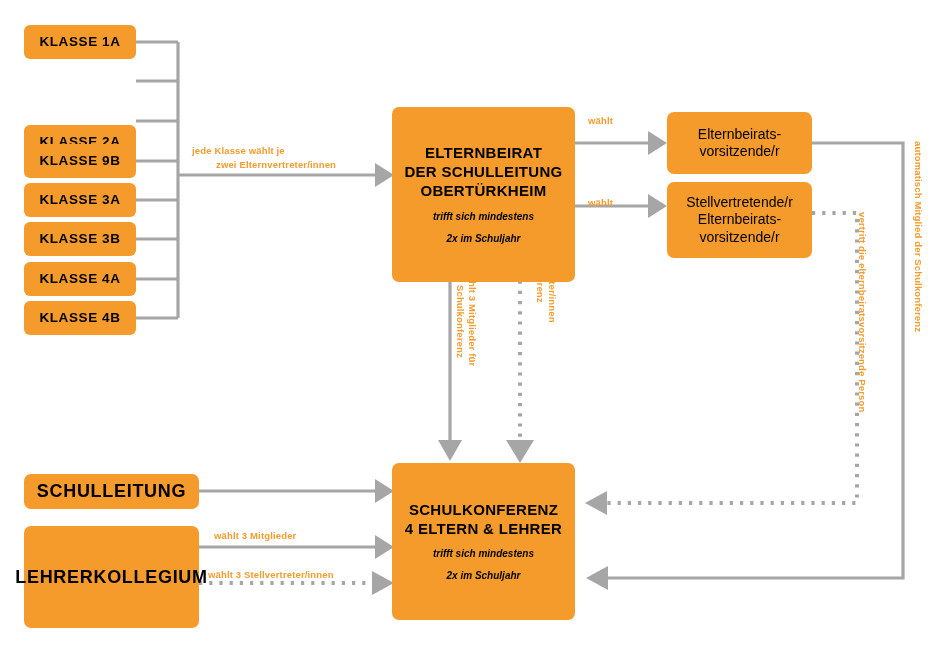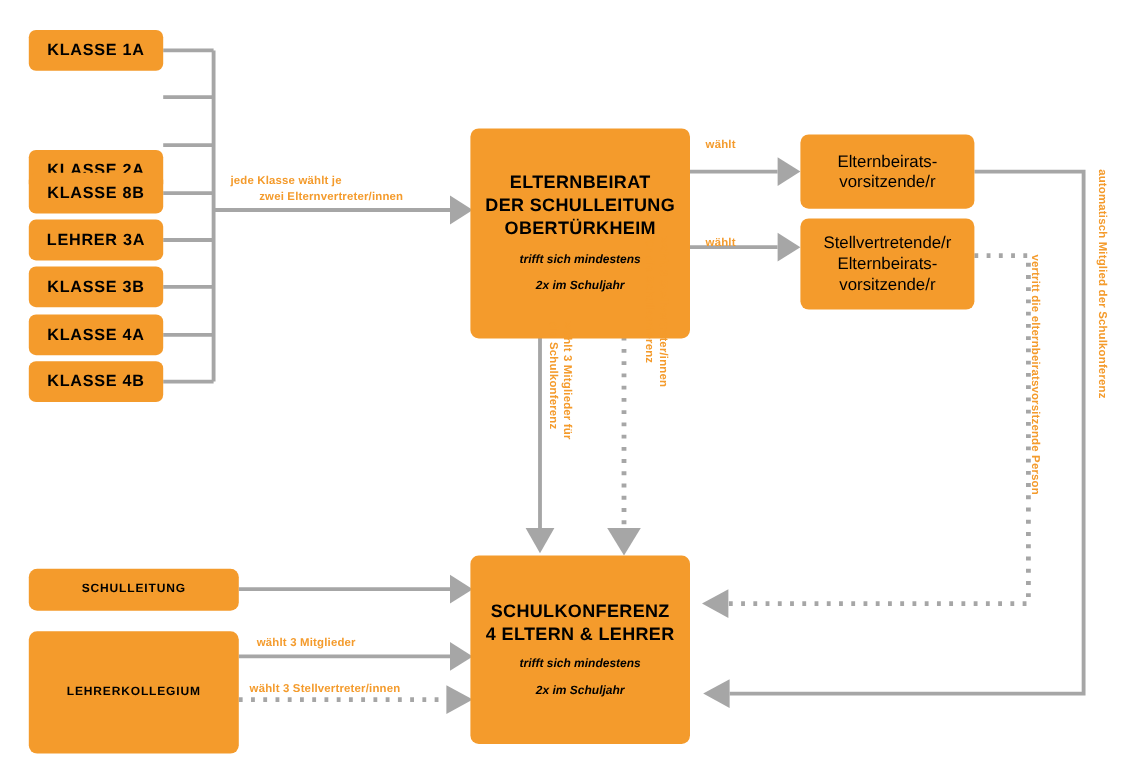--- a/index.html
+++ b/index.html
@@ -11,21 +11,21 @@
     align-items:center;justify-content:center;text-align:center;
     box-sizing:border-box;
   }
   .node .ttl{font-weight:bold;letter-spacing:.4px;line-height:1.25;}
   .node .sub{font-weight:bold;line-height:1.3;}
   .klasse{width:112px;height:34px;border-radius:6px;}
   .klasse .ttl{font-size:13.5px;letter-spacing:.6px;}
   .big .ttl{font-size:15px;letter-spacing:.3px;}
   .big .sub{font-size:10px;margin-top:9px;font-style:italic;}
   .side .ttl{font-size:14px;font-weight:normal;letter-spacing:0;}
-  .plain .ttl{font-size:10px;letter-spacing:.7px;}
+  .plain .ttl{font-size:18px;letter-spacing:.7px;}
   .lbl{
     position:absolute;color:#f49b2c;font-weight:bold;font-size:9.5px;
     line-height:1.45;letter-spacing:.15px;white-space:pre;
   }
   .lbl.vert{transform-origin:0 0;}
   svg{position:absolute;left:0;top:0;width:940px;height:649px;overflow:visible;}
 </style>
 </head>
 <body>
 
@@ -96,24 +96,24 @@
     </g>
   </svg>
 
   <div class="node klasse" style="left:24px;top:25px;">
     <div class="ttl">KLASSE 1A</div>
     </div>
   <div class="node klasse" style="left:24px;top:104px;margin-top:21px;">
     <div class="ttl">KLASSE 2A</div>
     </div>
   <div class="node klasse" style="left:24px;top:144px;">
-    <div class="ttl">KLASSE 8B</div>
+    <div class="ttl">KLASSE 9B</div>
     </div>
   <div class="node klasse" style="left:24px;top:183px;">
-    <div class="ttl">LEHRER 3A</div>
+    <div class="ttl">KLASSE 3A</div>
     </div>
   <div class="node klasse" style="left:24px;top:222px;">
     <div class="ttl">KLASSE 3B</div>
     </div>
   <div class="node klasse" style="left:24px;top:262px;">
     <div class="ttl">KLASSE 4A</div>
     </div>
   <div class="node klasse" style="left:24px;top:301px;">
     <div class="ttl">KLASSE 4B</div>
     </div>

